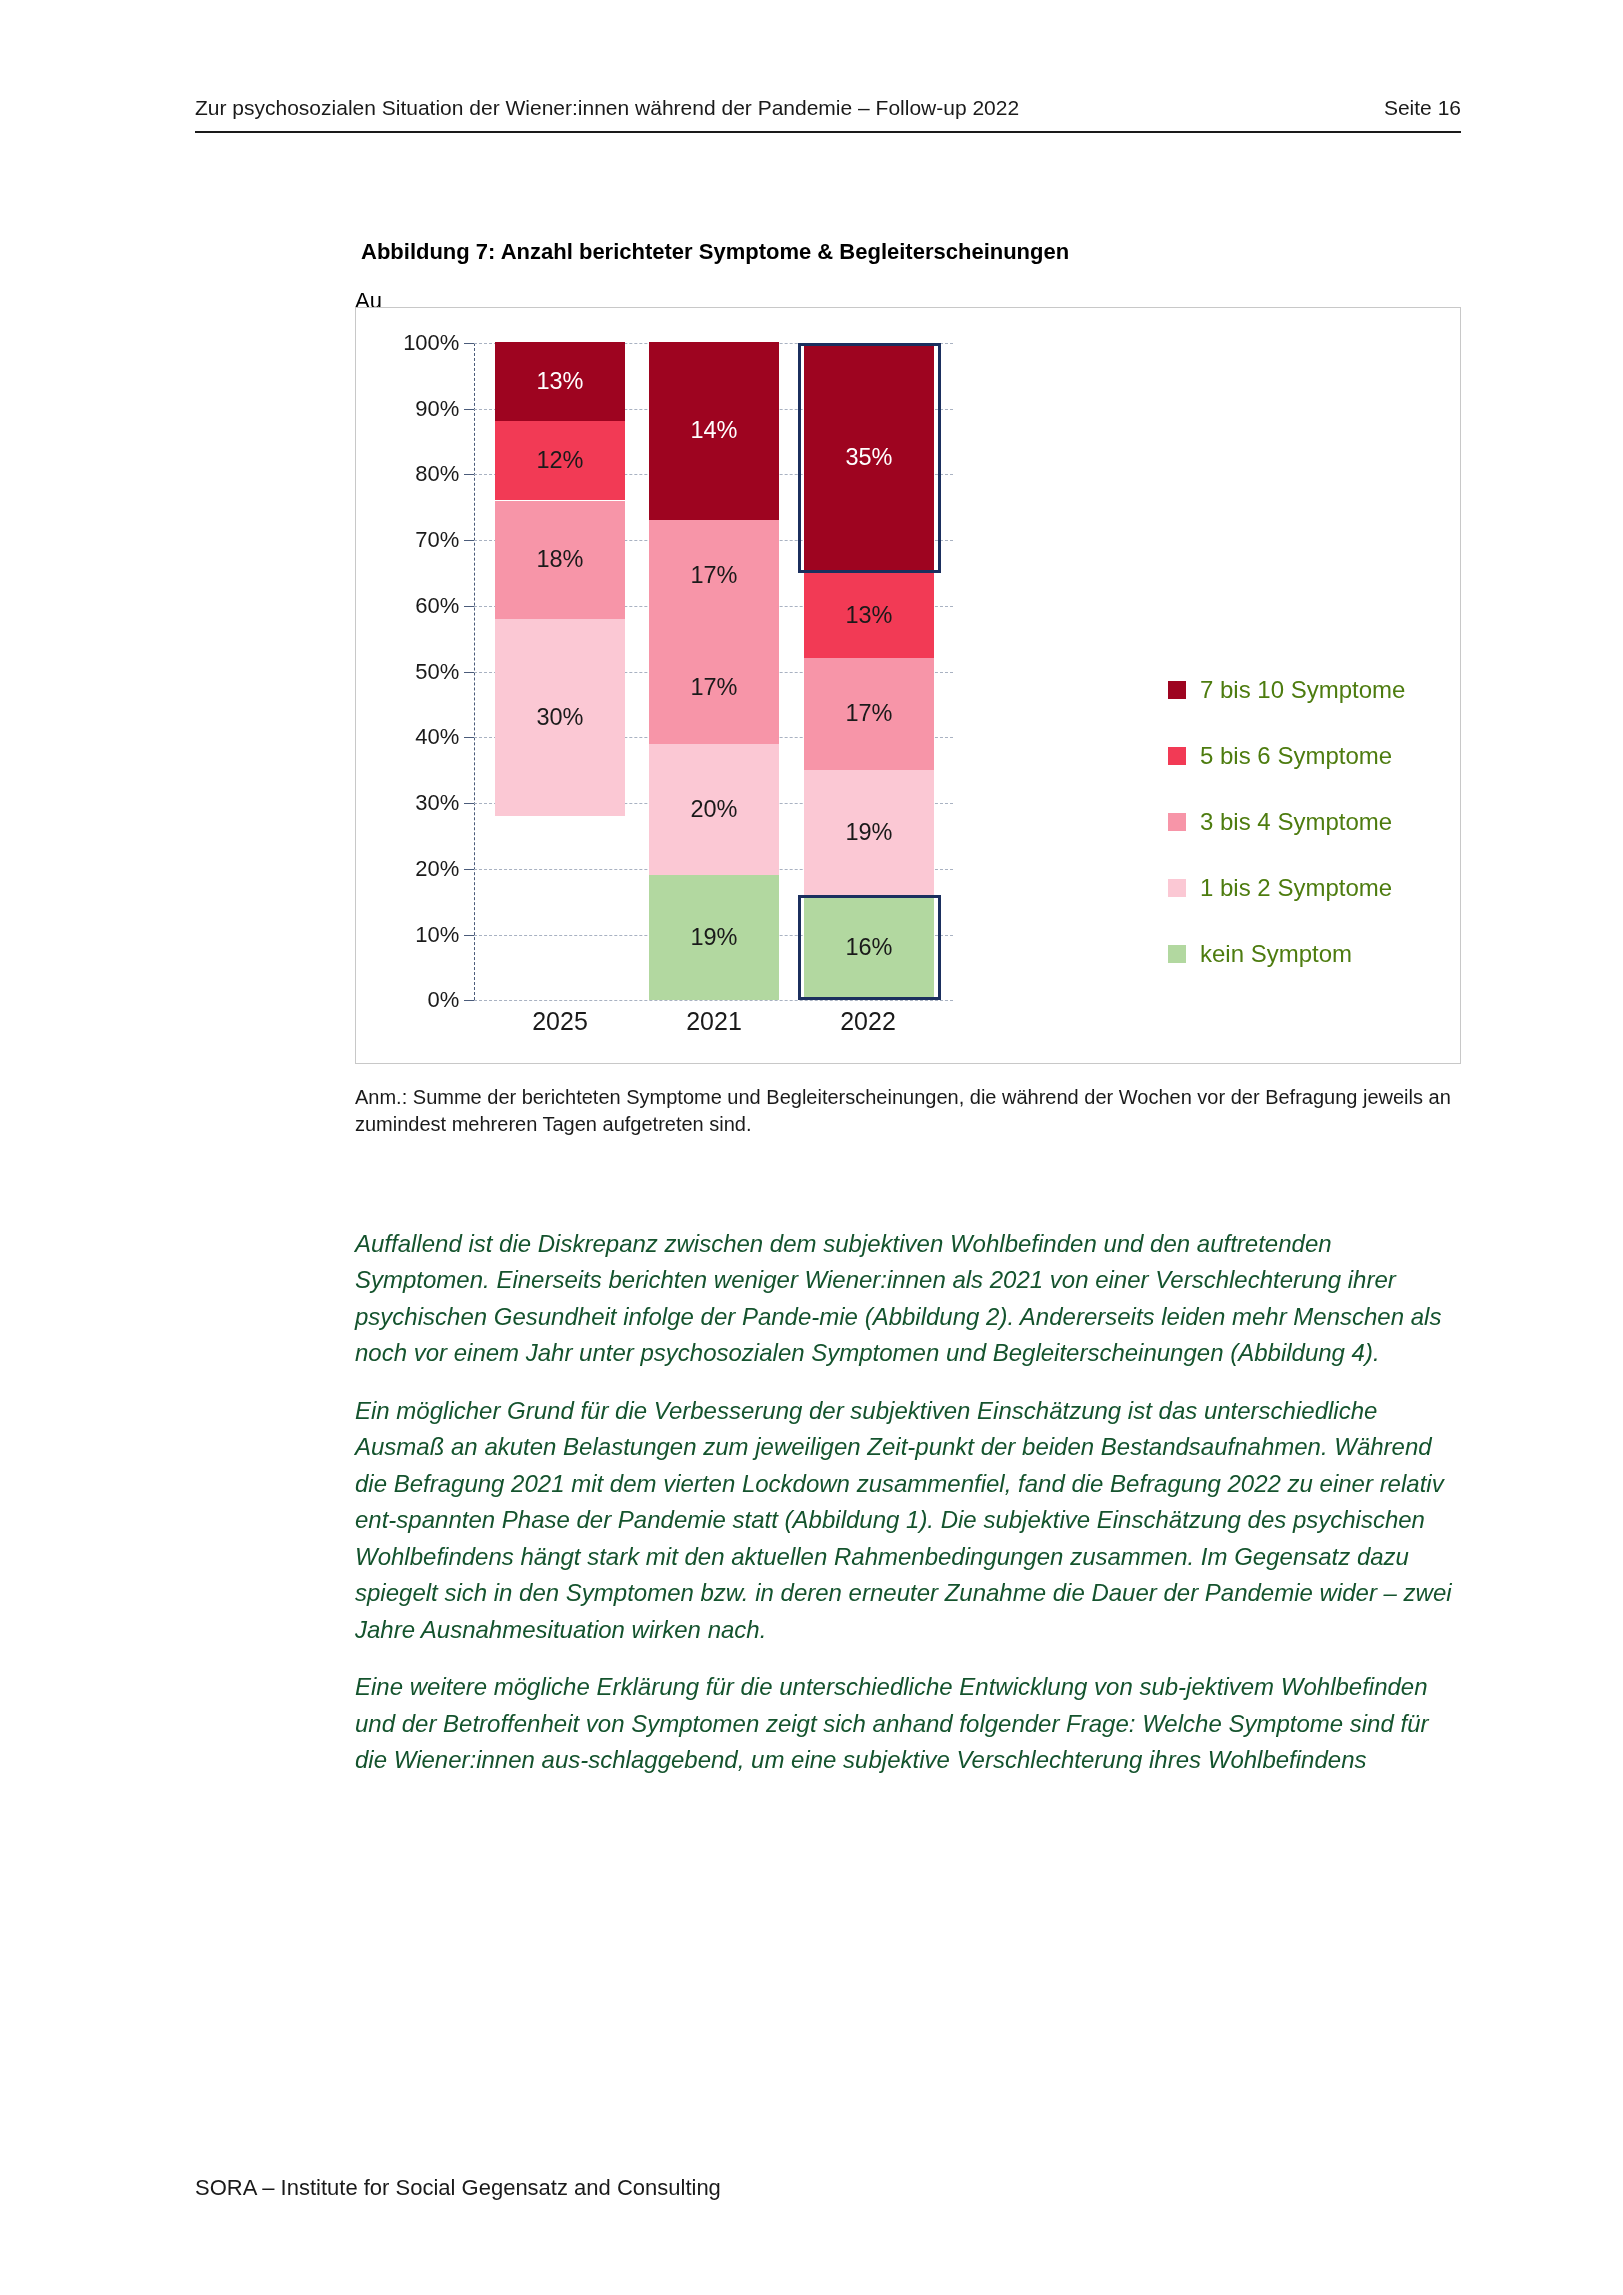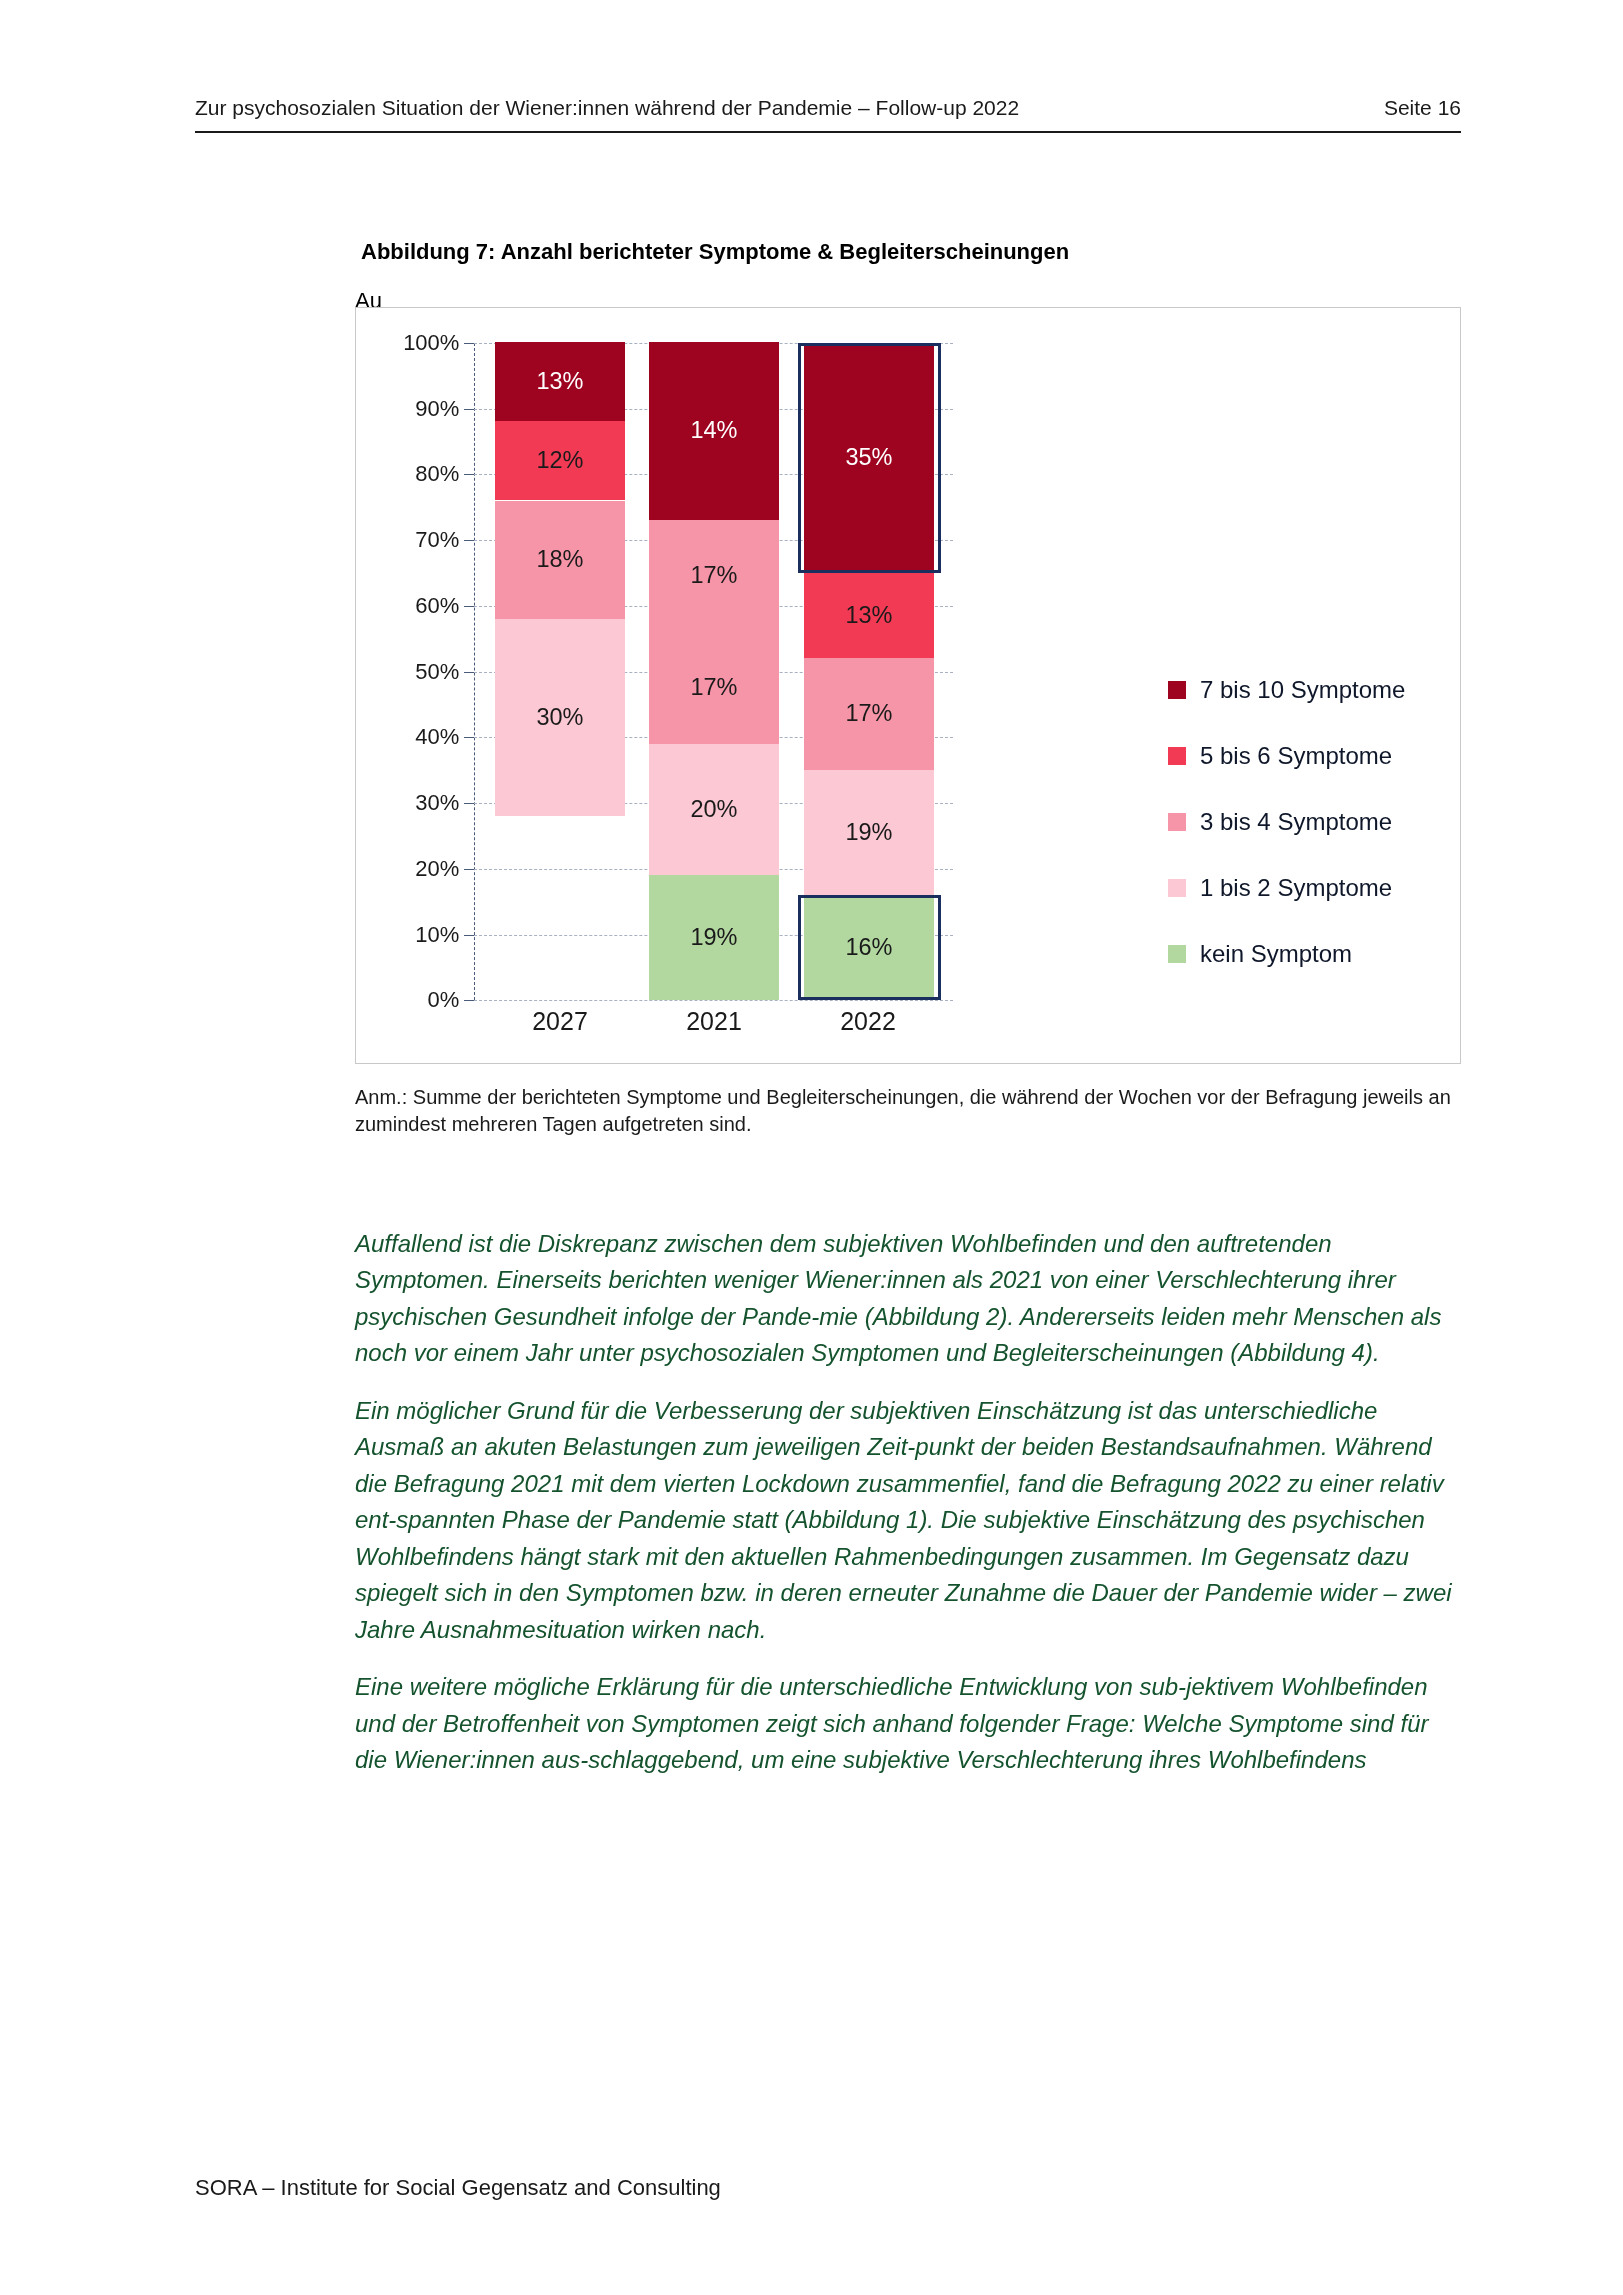--- a/index.html
+++ b/index.html
@@ -169,21 +169,21 @@
     height: 66px;
   }
   .legend-swatch {
     width: 18px;
     height: 18px;
     margin-right: 14px;
     flex: none;
   }
   .legend-label {
     font-size: 24px;
-    color: #0f172a;
+    color: #4d7c0f;
     white-space: nowrap;
     text-align: right;
   }
 
   
   .fig-note {
     position: absolute;
     left: 355px;
     top: 1084px;
     width: 1112px;
@@ -343,21 +343,21 @@
             <span class="seg-label">13%</span>
           </div>
           <div class="seg" style="bottom:427px; height:230px; background:#9e0420;">
             <span class="seg-label on-dark">35%</span>
           </div>
 
           <div class="highlight-box" style="left:-6.5px; top:0px; width:143px; height:230px;"></div>
           <div class="highlight-box" style="left:-6.5px; top:552px; width:143px; height:105px;"></div>
         </div>
 
-        <div class="x-label" style="left:86px;">2027</div>
+        <div class="x-label" style="left:86px;">2025</div>
         <div class="x-label" style="left:240px;">2021</div>
         <div class="x-label" style="left:394px;">2022</div>
       </div>
     </div>
 
     <div class="legend">
       <div class="legend-item">
         <span class="legend-swatch" style="background:#9e0420;"></span>
         <span class="legend-label">7 bis 10 Symptome</span>
       </div>

